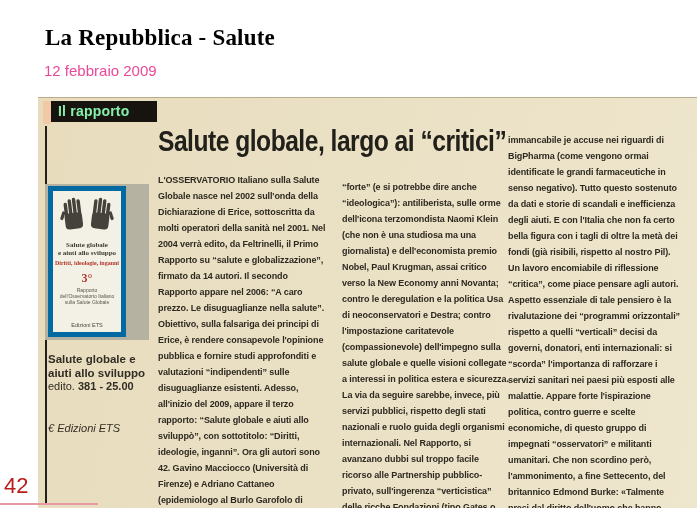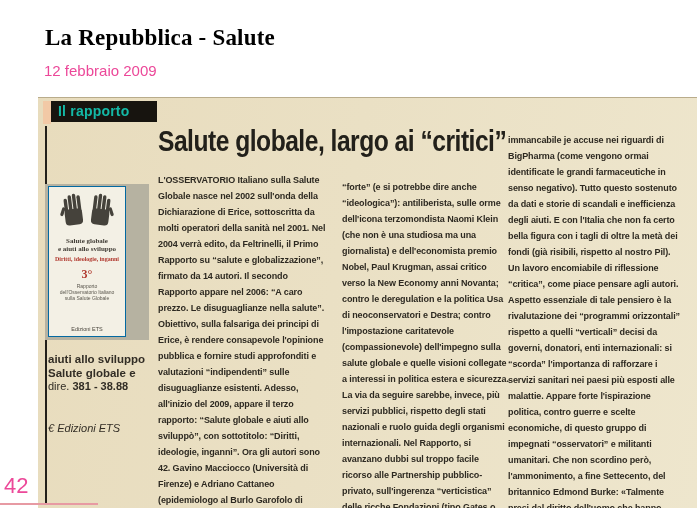--- a/index.html
+++ b/index.html
@@ -23,21 +23,21 @@
   
   .clipping{
     left:38px;top:97px;width:659px;height:410px;
     background:linear-gradient(100deg,#e8dcbd 0%,#eae0c4 45%,#eee6cd 100%);
     border-top:1px solid #b9ac8b;
     overflow:hidden;
   }
   .kicker-stripe{left:5px;top:3px;width:8px;height:23px;background:#f2c9a6;}
   .kicker{
     left:13px;top:3px;width:106px;height:21px;background:#17140f;
-    color:#14b8a6;font-size:14px;font-weight:700;line-height:21px;
+    color:#86efac;font-size:14px;font-weight:700;line-height:21px;
     padding-left:7px;letter-spacing:0.2px;box-sizing:border-box;
   }
   .left-rule{left:7px;top:28px;width:2px;height:378px;background:#23201a;}
 
   .headline{
     left:120px;top:26px;
     font-size:30px;font-weight:700;color:#22201a;letter-spacing:-0.6px;
     white-space:nowrap;transform:scaleX(0.82);transform-origin:left top;
   }
 
@@ -47,21 +47,21 @@
   }
   .col1{left:120px;top:74px;}
   .col2{left:304px;top:81px;}
   .col3{left:470px;top:34px;width:172px;}
   .signature{font-style:italic;margin-left:22px;}
 
   
   .book-photo{left:7px;top:86px;width:104px;height:156px;background:#b6b2a1;}
   .book-cover{
     position:absolute;left:3px;top:2px;width:78px;height:151px;
-    background:#f3f0e5;border:1px solid #0369a1;box-sizing:border-box;
+    background:#f3f0e5;border:5px solid #0369a1;box-sizing:border-box;
     text-align:center;overflow:hidden;
   }
   .hands{margin-top:5px;}
   .cover-title{
     font-family:"Liberation Serif", serif;
     font-size:7px;font-weight:700;color:#403c35;line-height:8px;margin-top:3px;
   }
   .cover-sub{
     font-family:"Liberation Serif", serif;
     font-size:6px;font-weight:700;color:#b0372d;line-height:7px;margin-top:3px;
@@ -75,21 +75,21 @@
 
   
   .caption{left:10px;top:255px;width:112px;color:#322d25;}
   .caption-title{font-size:11.5px;font-weight:700;line-height:13.5px;}
   .caption-authors{font-size:11px;font-style:italic;line-height:13.5px;}
   .caption-pages{font-size:11px;line-height:13.5px;}
   .caption-pages .val{font-weight:700;}
   .caption-pub{font-size:11px;font-style:italic;line-height:13.5px;margin-top:28px;}
 
   
-  .page-number{left:4px;top:473px;font-size:22px;color:#ec4899;}
+  .page-number{left:4px;top:473px;font-size:22px;color:#b91c1c;}
   .page-number-rule{left:0;top:503px;width:98px;height:2px;background:#e79aa3;}
 </style>
 </head>
 <body>
 
 <div class="abs header-title">La Repubblica - Salute</div>
 <div class="abs header-date">12 febbraio 2009</div>
 
 <div class="abs clipping">
 
@@ -135,25 +135,25 @@
       <div class="cover-sub">Diritti, ideologie, inganni</div>
       <div class="cover-ed">3°</div>
       <div class="cover-series">Rapporto</div>
       <div class="cover-series" style="margin-top:0;">dell'Osservatorio Italiano</div>
       <div class="cover-series" style="margin-top:0;">sulla Salute Globale</div>
       <div class="cover-pub">Edizioni ETS</div>
     </div>
   </div>
 
   <div class="abs caption">
+    <div class="caption-title">Salute globale e</div>
     <div class="caption-title">aiuti allo sviluppo</div>
-    <div class="caption-title">Salute globale e</div>
     <div class="caption-pages">
-      <span>dire.</span>
-      <span class="val">381 - 38.88</span>
+      <span>edito.</span>
+      <span class="val">381 - 25.00</span>
     </div>
     <div class="caption-pub">
       <span>€</span>
       <span>Edizioni ETS</span>
     </div>
   </div>
 
 </div>
 
 <div class="abs page-number">42</div>

